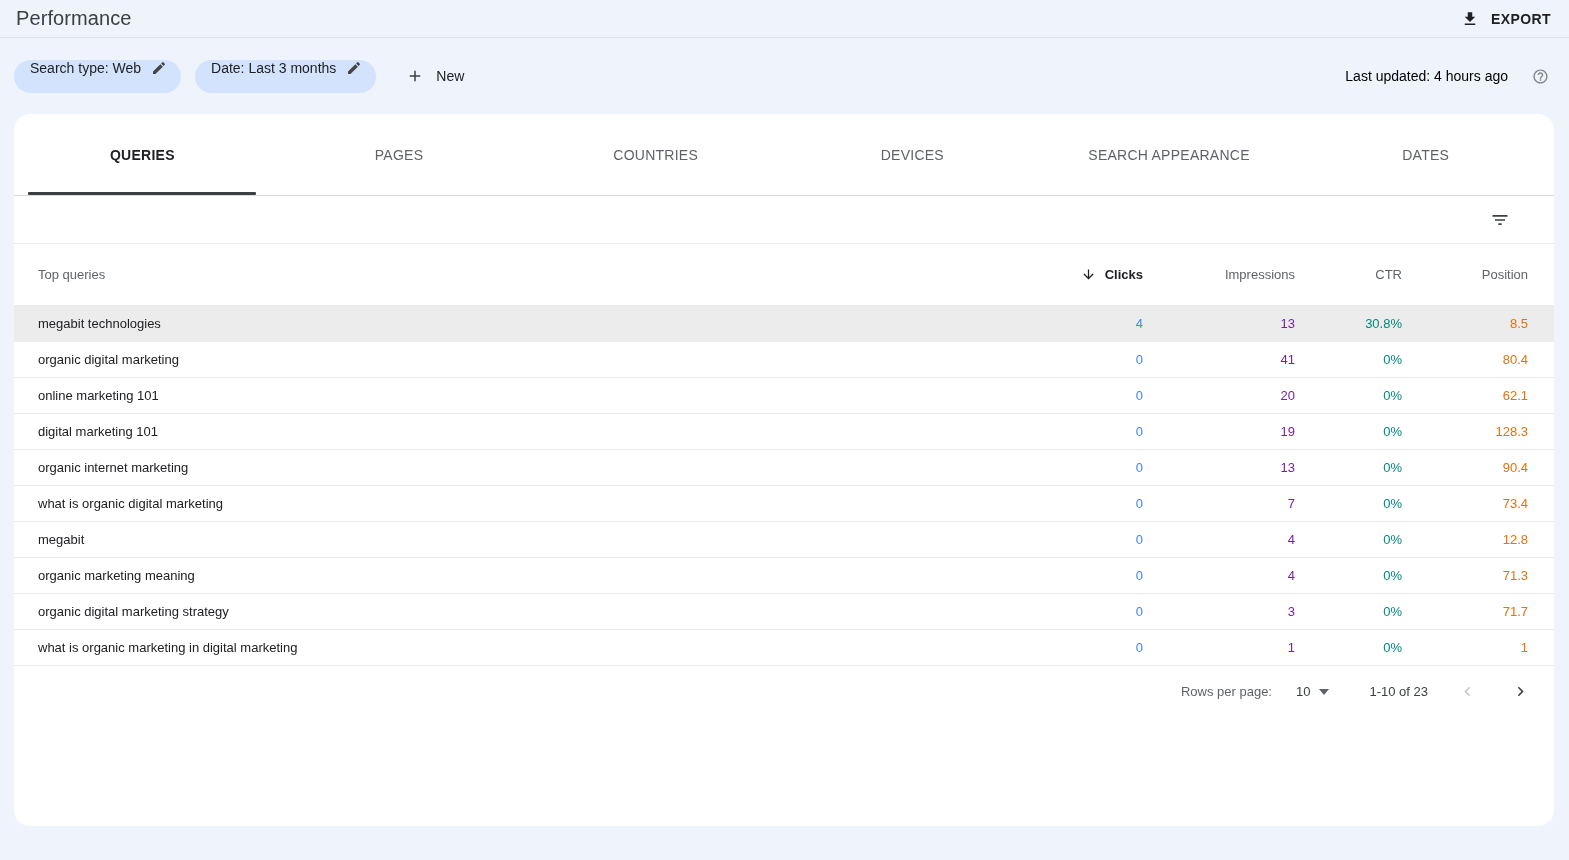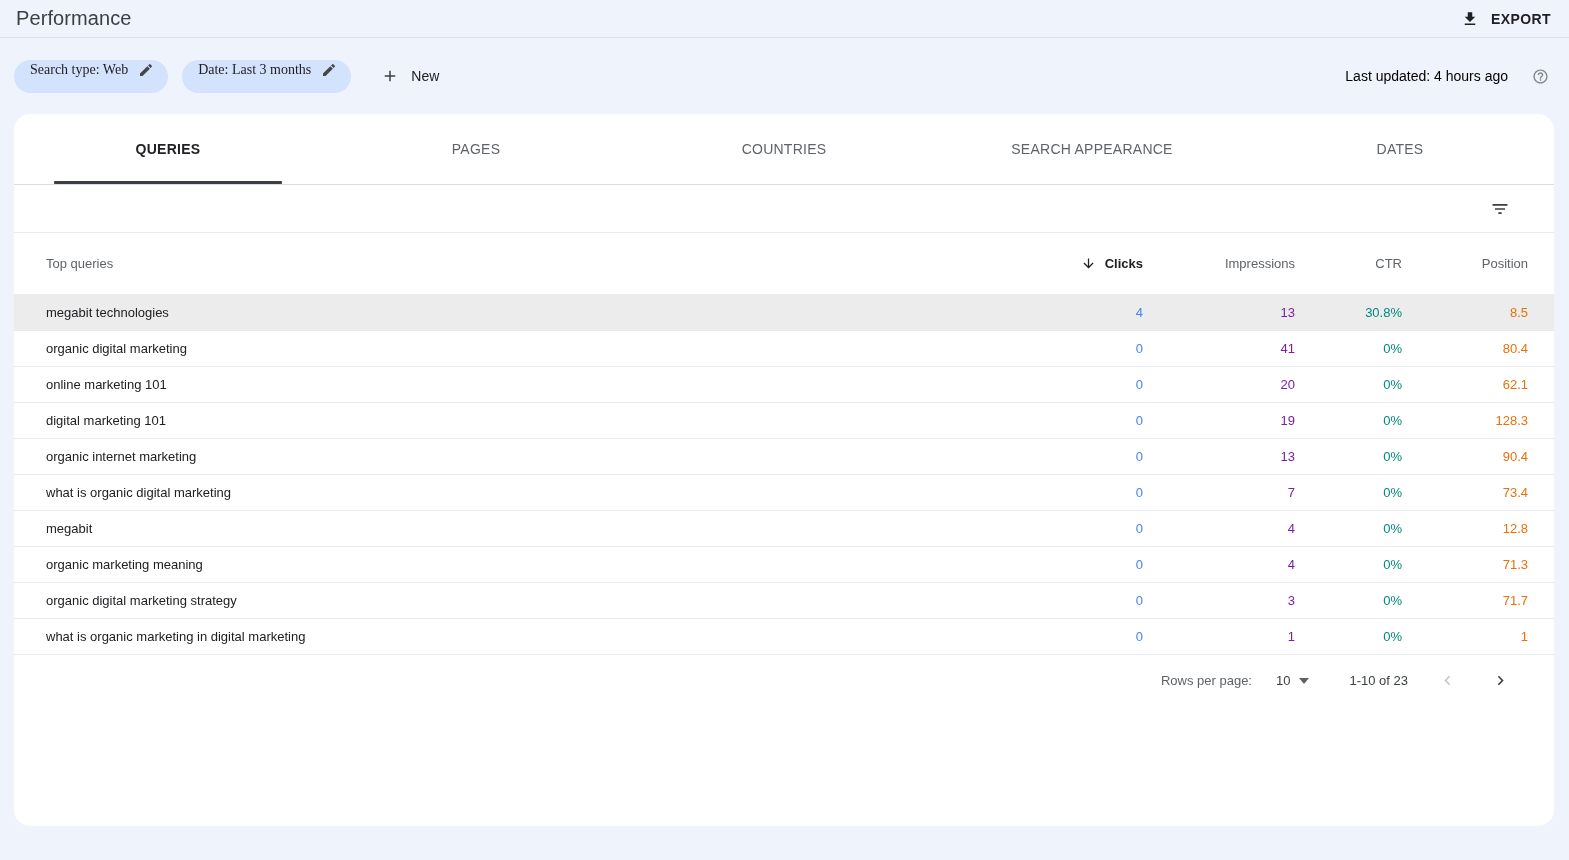--- a/index.html
+++ b/index.html
@@ -22,78 +22,78 @@
     display: flex; align-items: center; gap: 12px; background: none; border: none;
     font-family: inherit; font-size: 14px; font-weight: 700; letter-spacing: .4px;
     color: #202124; cursor: pointer; padding: 6px 8px;
   }
 
   
   .filterbar {
     height: 76px; display: flex; align-items: center; padding: 0 10px 0 14px;
   }
   .chip {
-    display: flex; align-items: center; gap: 10px; height: 33px;
+    display: flex; align-items: flex-start; gap: 10px; height: 33px;
     background: #d3e3fd; border: none; border-radius: 17px; padding: 0 14px 12px 16px;
-    font-family: Liberation Serif, serif; font-size: 14px; color: #1f1f1f; cursor: pointer; margin-right: 14px;
+    font-family: Liberation Sans, sans-serif; font-size: 14px; color: #1f1f1f; cursor: pointer; margin-right: 14px;
   }
   .new-btn {
     display: flex; align-items: center; gap: 12px; background: none; border: none;
     font-family: inherit; font-size: 14px; color: #202124; cursor: pointer;
     margin-left: 6px; padding: 6px 10px;
   }
   .filterbar-right {
     margin-left: auto; display: flex; align-items: center; gap: 20px;
     font-size: 14px; color: #000000; padding-right: 6px;
   }
 
   
   .card {
     margin: 0 15px 0 14px; background: #ffffff; border-radius: 16px;
     height: 712px; overflow: hidden;
   }
-  .tabs { display: flex; height: 71px; border-bottom: 1px solid #dadce0; }
+  .tabs { display: flex; height: 82px; border-bottom: 1px solid #dadce0; }
   .tab {
     flex: 1; position: relative; display: flex; align-items: center; justify-content: center;
     background: none; border: none; font-family: inherit; font-size: 14px;
     letter-spacing: .25px; color: #5f6368; cursor: pointer;
   }
   .tab.active { color: #202124; font-weight: 700; }
   .tab.active::after {
     content: ''; position: absolute; bottom: 0; left: 50%; transform: translateX(-50%);
     width: 228px; height: 3px; background: #3c4043; border-radius: 1px;
   }
 
   .table-filter-row {
     height: 48px; display: flex; align-items: center; justify-content: flex-end;
     padding-right: 40px; border-bottom: 1px solid #e9ebee;
   }
   .icon-btn { background: none; border: none; cursor: pointer; padding: 4px; }
 
   
   .grid-row {
     display: grid; grid-template-columns: 1fr 110px 152px 107px 126px;
-    align-items: center; padding-left: 32px; padding-right: 26px;
+    align-items: center; padding-left: 24px; padding-right: 26px;
   }
   .thead { height: 61px; font-size: 13px; color: #5f6368; }
   .th-metric { text-align: right; }
   .th-sorted { color: #202124; font-weight: 700; display: flex; align-items: center; justify-content: flex-end; gap: 9px; }
   .trow { height: 36px; border-top: 1px solid #e9ebee; font-size: 13px; cursor: pointer; }
   .trow.highlight { background: #ececec; }
   .cell-query { color: #202124; }
   .cell-num { text-align: right; }
   .cell-clicks { color: var(--clicks); }
   .cell-impressions { color: var(--impressions); margin-left: 37px; }
   .cell-ctr { color: var(--ctr); }
   .cell-position { color: var(--position); }
 
   
   .tfoot {
     height: 52px; border-top: 1px solid #e9ebee; display: flex; align-items: center;
-    justify-content: flex-end; padding-right: 40px; font-size: 13px; color: #5f6368;
+    justify-content: flex-end; padding-right: 20px; font-size: 13px; color: #5f6368;
   }
   .rpp-label { margin-right: 24px; }
   .rpp-select {
     display: flex; align-items: center; gap: 9px; background: none; border: none;
     font-family: inherit; font-size: 13px; color: #3c4043; cursor: pointer; margin-right: 40px;
   }
   .tri-down { width: 0; height: 0; border-left: 5px solid transparent; border-right: 5px solid transparent; border-top: 6px solid #5f6368; }
   .range { color: #3c4043; margin-right: 26px; }
   .pg-btn { background: none; border: none; cursor: pointer; padding: 4px; }
   .pg-btn.prev { margin-right: 26px; }
@@ -156,20 +156,23 @@
       </button>
 
     <button class="tab">
         <span>PAGES</span>
       </button>
 
     <button class="tab">
         <span>COUNTRIES</span>
       </button>
 
+    <button class="tab">
+        <span>DEVICES</span>
+      </button>
 
     <button class="tab">
         <span>SEARCH APPEARANCE</span>
       </button>
 
     <button class="tab">
         <span>DATES</span>
       </button>
   </div>
 

